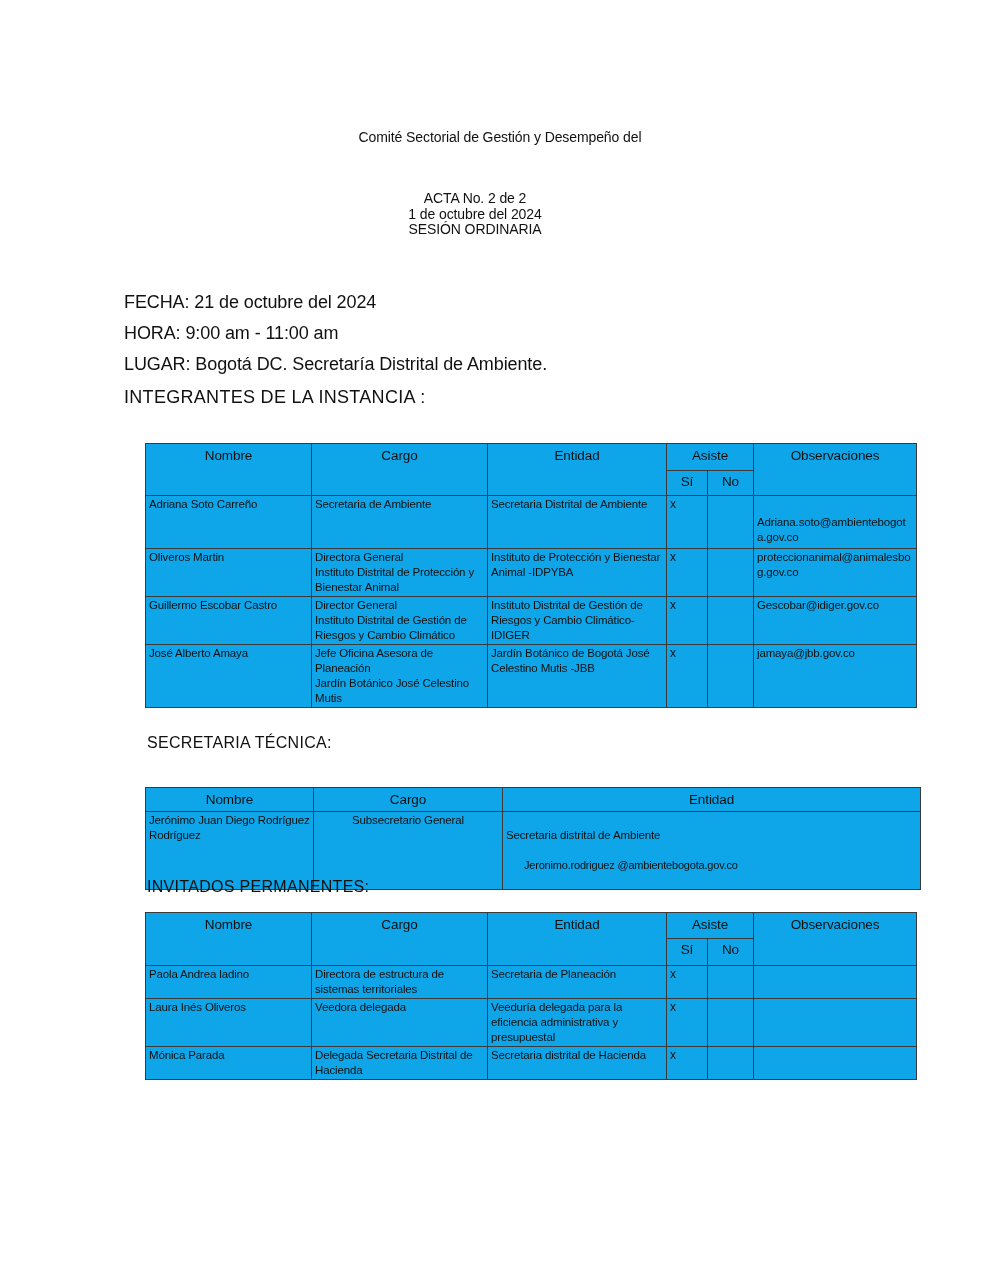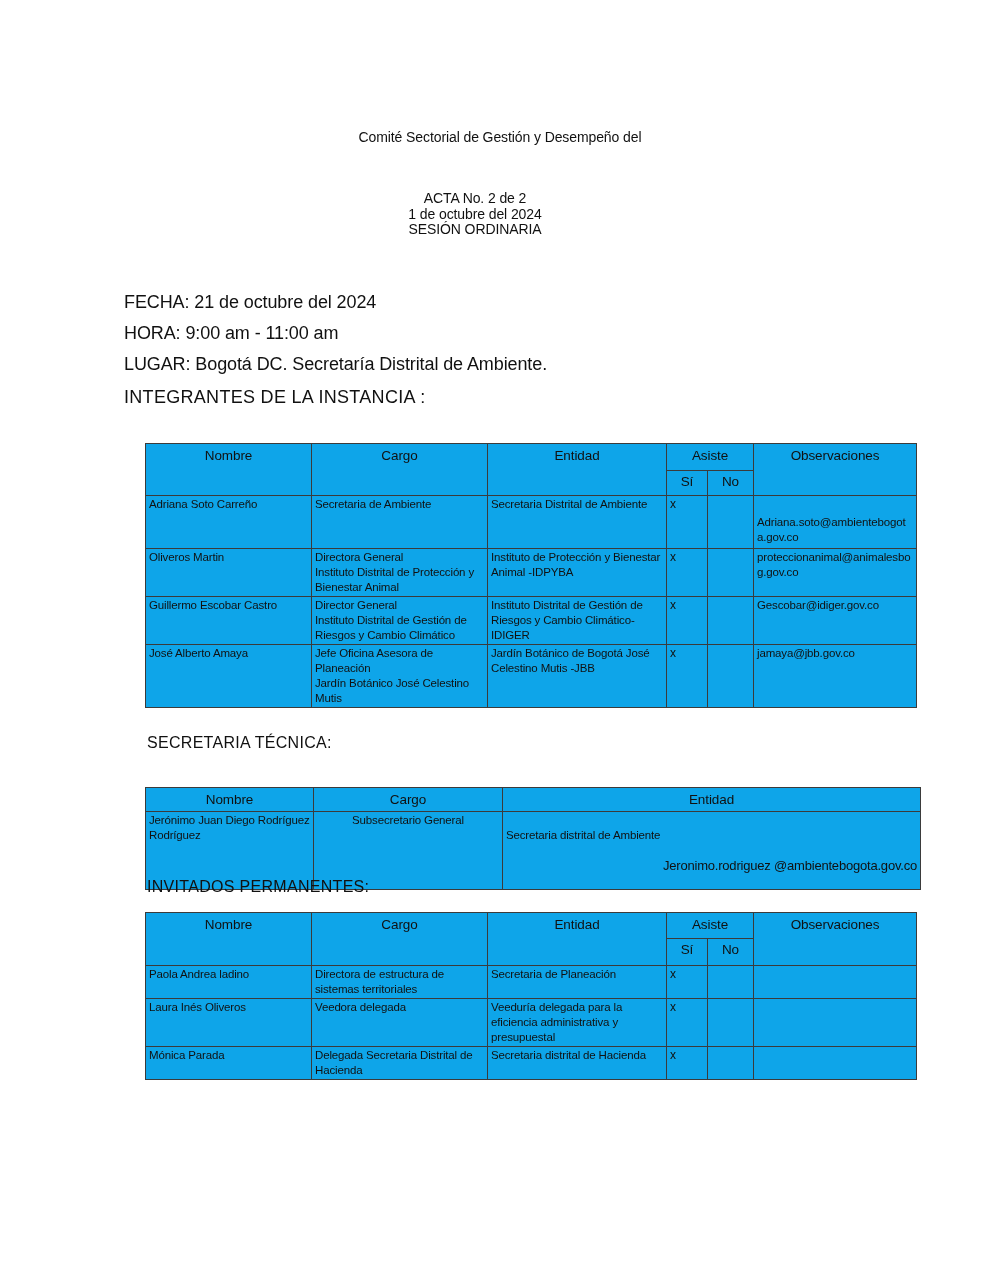--- a/index.html
+++ b/index.html
@@ -41,21 +41,21 @@
     letter-spacing:-0.15px; white-space:pre-line; overflow:hidden;
   }
   td.email { word-break:break-all; }
   td.obs-pad { padding-top:19px; }
   td.mark { font-size:12px; }
   #t1 tr.h1 { height:27px; }  #t1 tr.h2 { height:25px; }
   #t1 tr.r0 { height:53px; }  #t1 tr.r1 { height:45px; }
   #t1 tr.r2 { height:46px; }  #t1 tr.r3 { height:59px; }
   #t2 tr.hrow { height:24px; } #t2 tr.drow { height:34px; }
   #t2 td.cargo-center { text-align:center; }
-  #t2 .entidad-email { padding-left:18px; font-size:13px; letter-spacing:-0.2px;text-align:right; }
+  #t2 .entidad-email { padding-left:18px; font-size:11px; letter-spacing:-0.2px; }
   #t3 tr.h1 { height:26px; }  #t3 tr.h2 { height:27px; }
   #t3 tr.r0 { height:31px; }  #t3 tr.r1 { height:45px; }  #t3 tr.r2 { height:30px; }
 </style>
 </head>
 <body>
 
 <div class="page">
 
   <div class="title-block">
     <div>Comité Sectorial de Gestión y Desempeño del</div>

